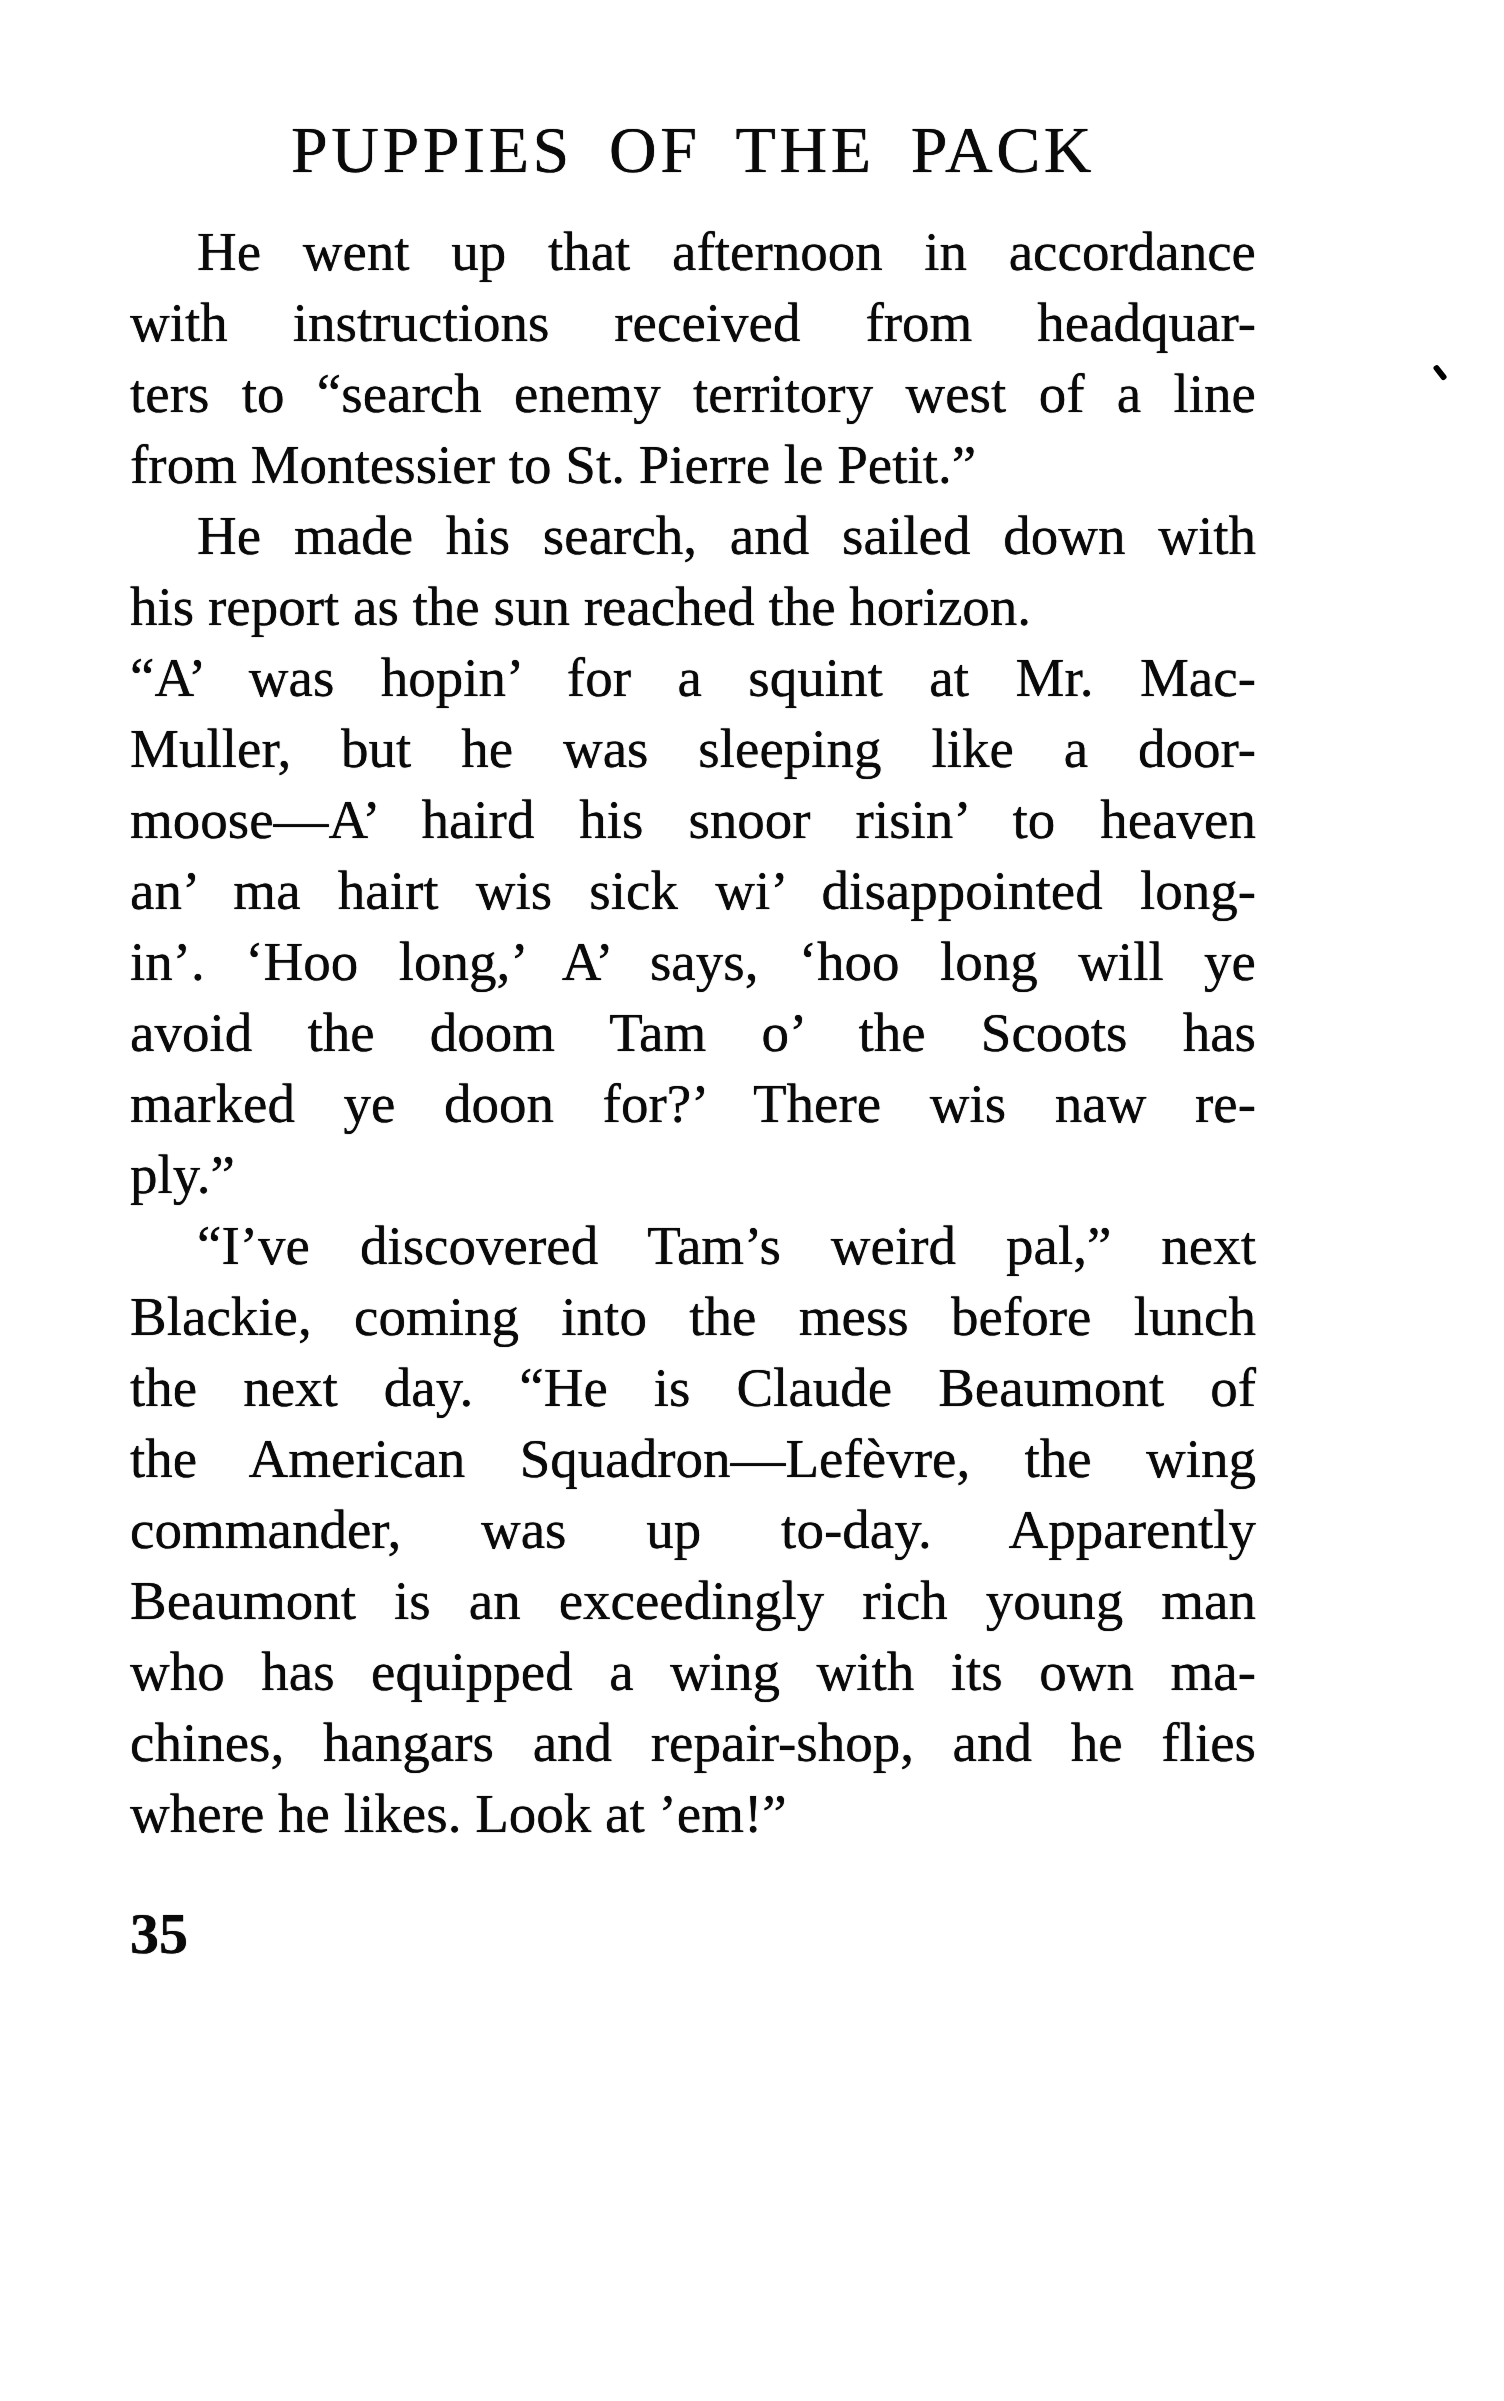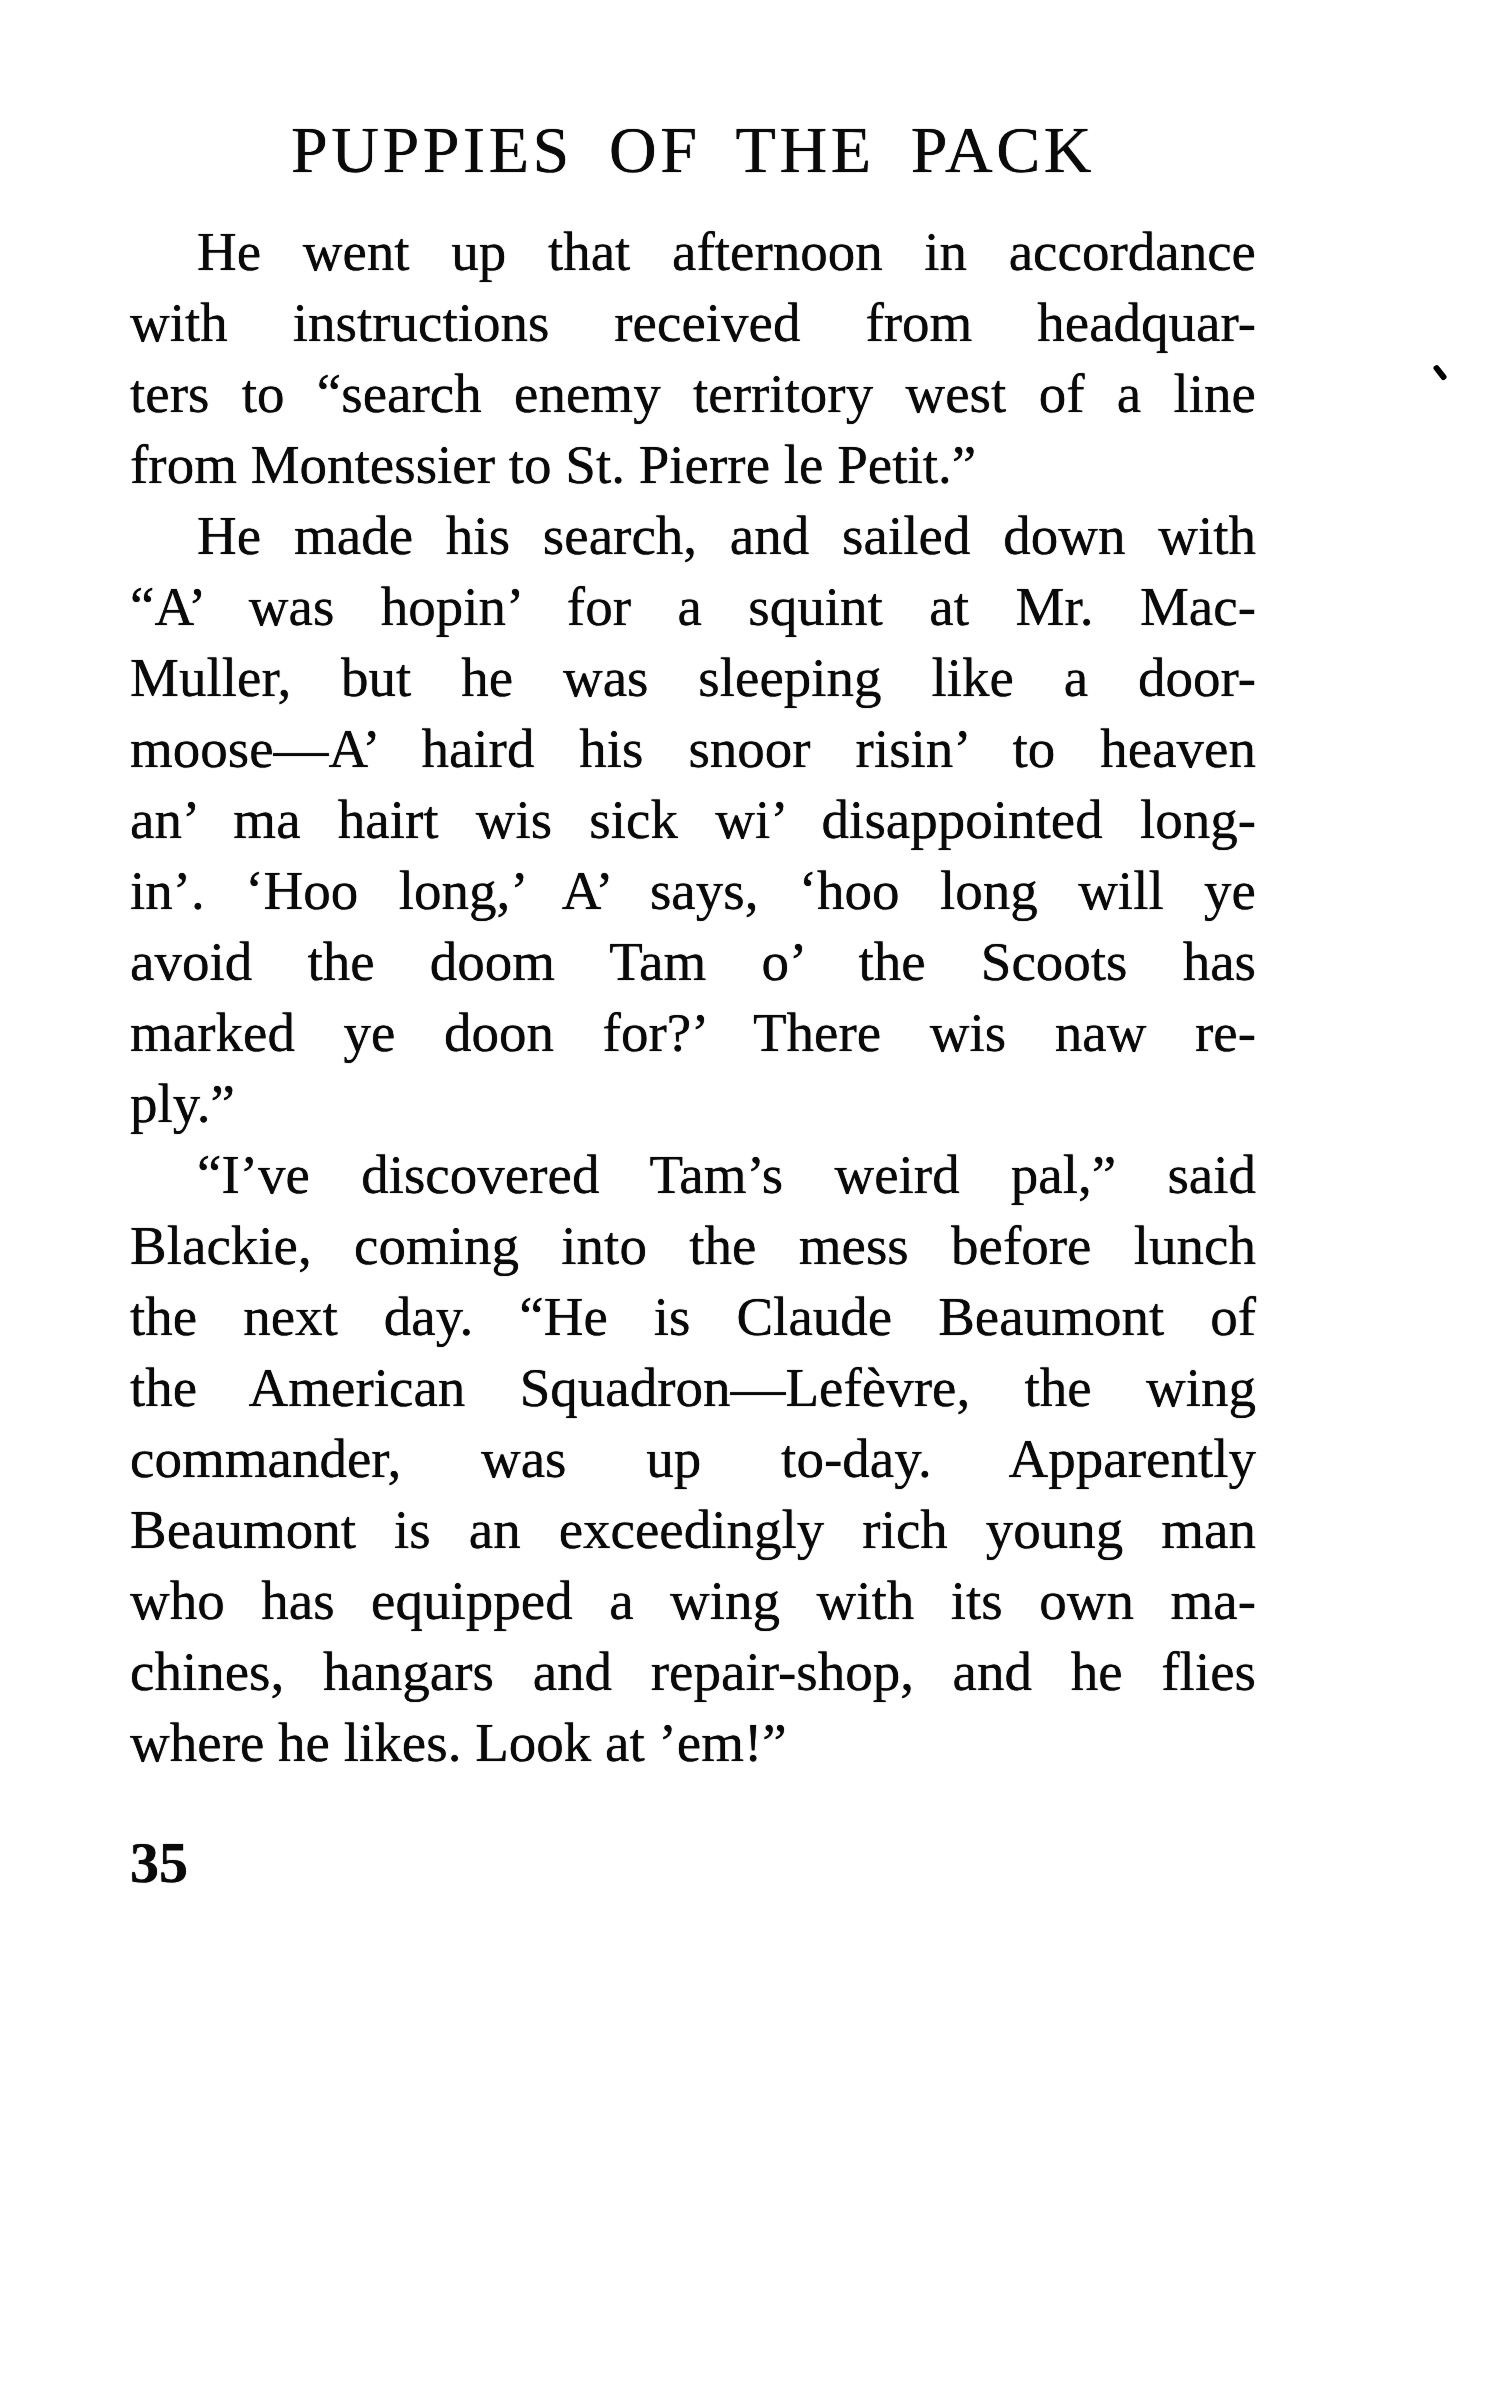--- a/index.html
+++ b/index.html
@@ -78,35 +78,36 @@
 
     <div>
       <div class="line indent">He went up that afternoon in accordance</div>
       <div class="line">with instructions received from headquar-</div>
       <div class="line">ters to “search enemy territory west of a line</div>
       <div class="line endp">from Montessier to St. Pierre le Petit.”</div>
     </div>
 
     <div>
       <div class="line indent">He made his search, and sailed down with</div>
+      <div class="line endp">his report as the sun reached the horizon.</div>
     </div>
 
     <div>
       <div class="line">“A’ was hopin’ for a squint at Mr. Mac-</div>
       <div class="line">Muller, but he was sleeping like a door-</div>
       <div class="line">moose—A’ haird his snoor risin’ to heaven</div>
       <div class="line">an’ ma hairt wis sick wi’ disappointed long-</div>
       <div class="line">in’. ‘Hoo long,’ A’ says, ‘hoo long will ye</div>
       <div class="line">avoid the doom Tam o’ the Scoots has</div>
       <div class="line">marked ye doon for?’ There wis naw re-</div>
       <div class="line endp">ply.”</div>
     </div>
 
     <div>
-      <div class="line indent">“I’ve discovered Tam’s weird pal,” said</div>
+      <div class="line indent">“I’ve discovered Tam’s weird pal,” next</div>
       <div class="line">Blackie, coming into the mess before lunch</div>
       <div class="line">the next day. “He is Claude Beaumont of</div>
       <div class="line">the American Squadron—Lefèvre, the wing</div>
       <div class="line">commander, was up to-day. Apparently</div>
       <div class="line">Beaumont is an exceedingly rich young man</div>
       <div class="line">who has equipped a wing with its own ma-</div>
       <div class="line">chines, hangars and repair-shop, and he flies</div>
       <div class="line endp">where he likes. Look at ’em!”</div>
     </div>
 

